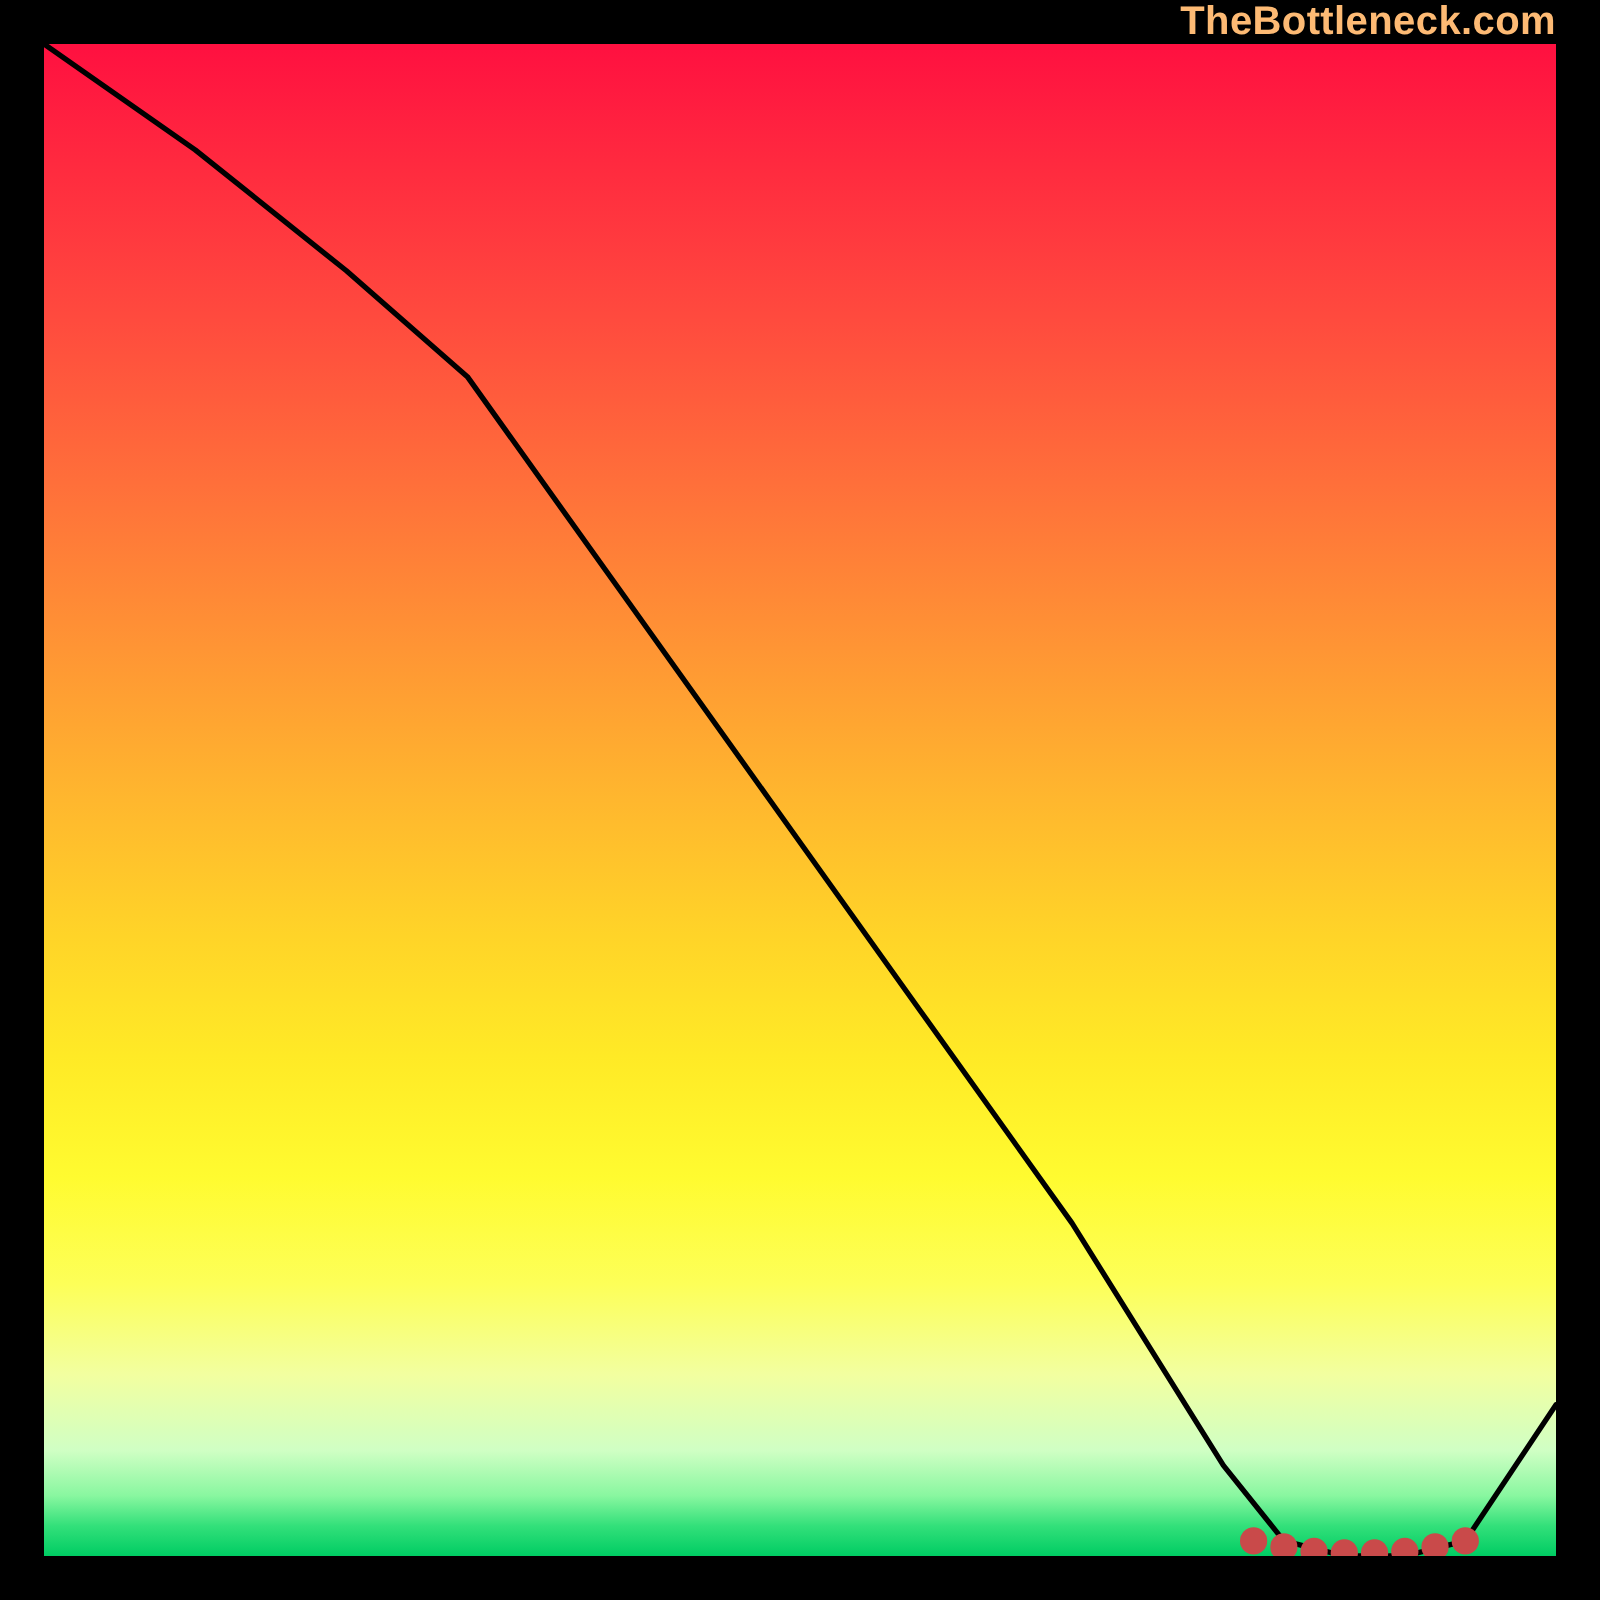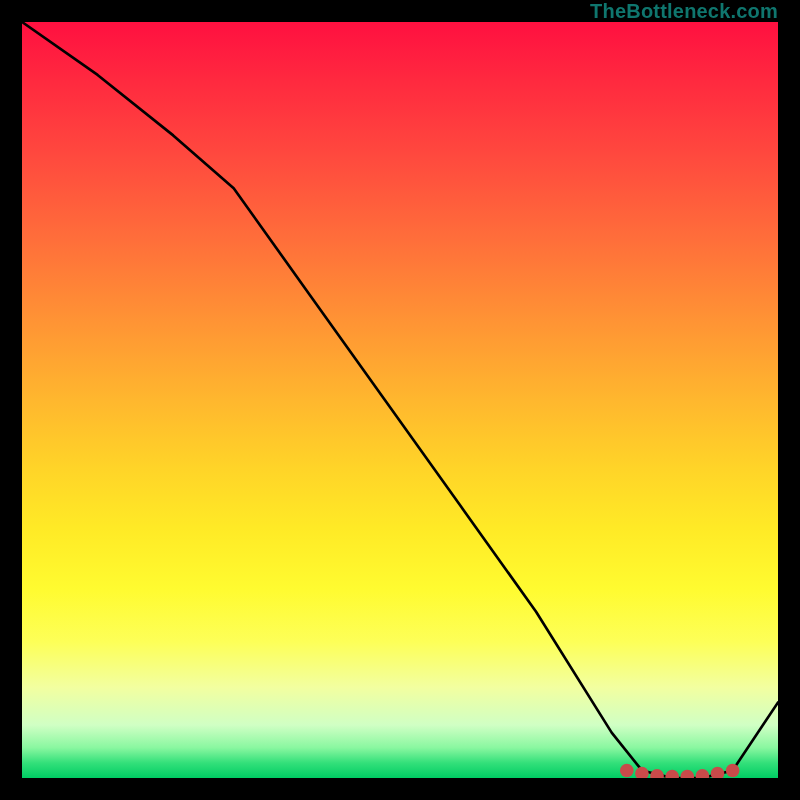--- a/index.html
+++ b/index.html
@@ -43,21 +43,21 @@
       #d0ffc4 93%,
       #89f7a0 96%,
       #33e07a 98%,
       #00cc63 100%
     );
   }
   .watermark {
     position: absolute;
     top: 0;
     right: 22px;
-    color: #0f766e;
+    color: #fdba74;
     font-size: 20px;
     font-weight: 600;
     letter-spacing: 0.2px;
     user-select: none;
   }
   svg.curve {
     position: absolute;
     inset: 0;
     width: 100%;
     height: 100%;

